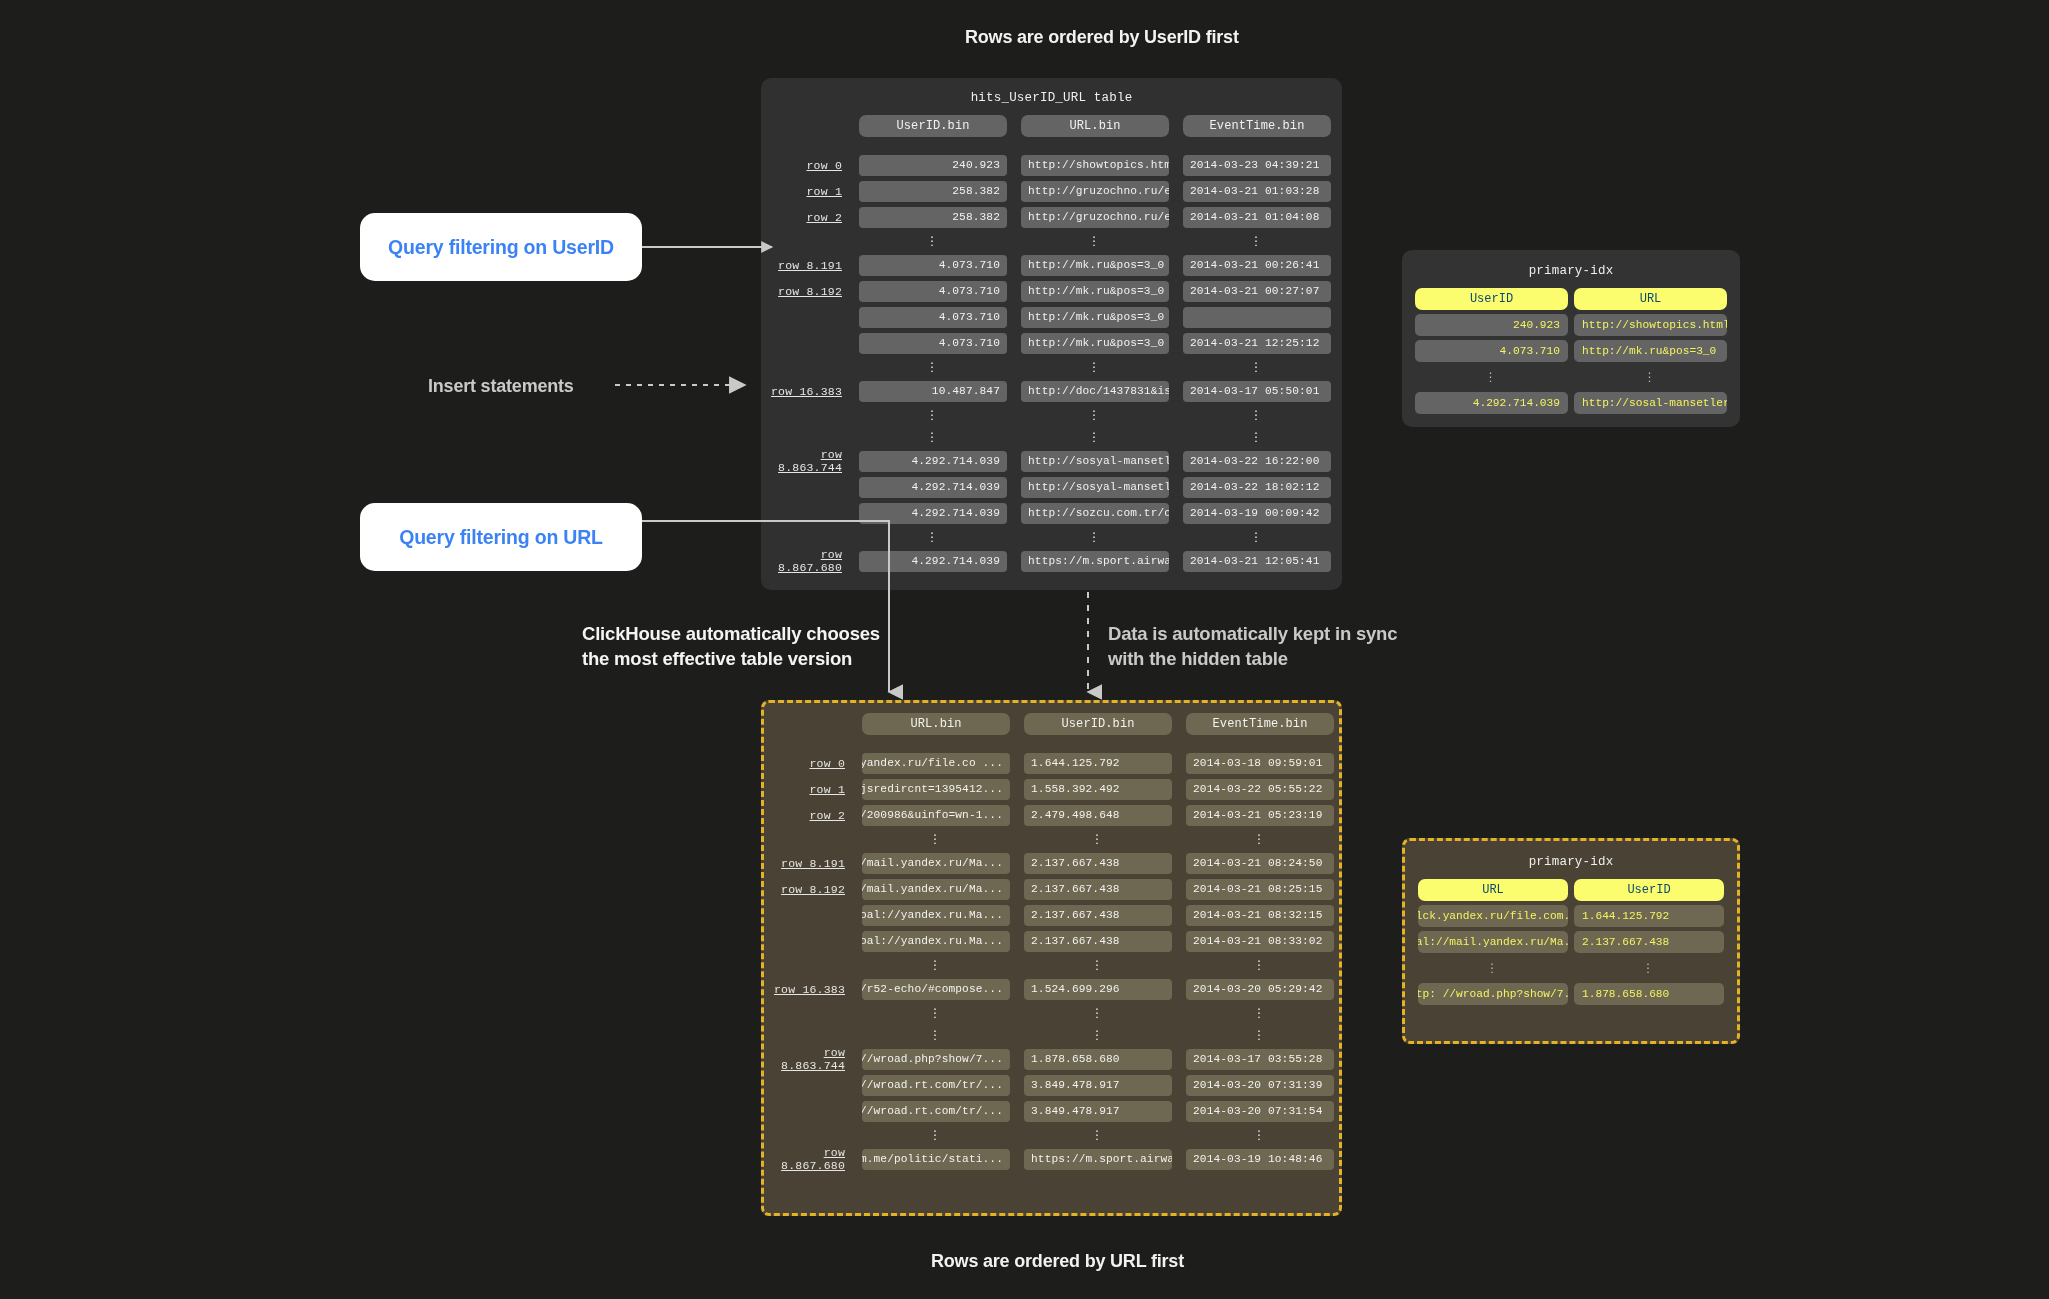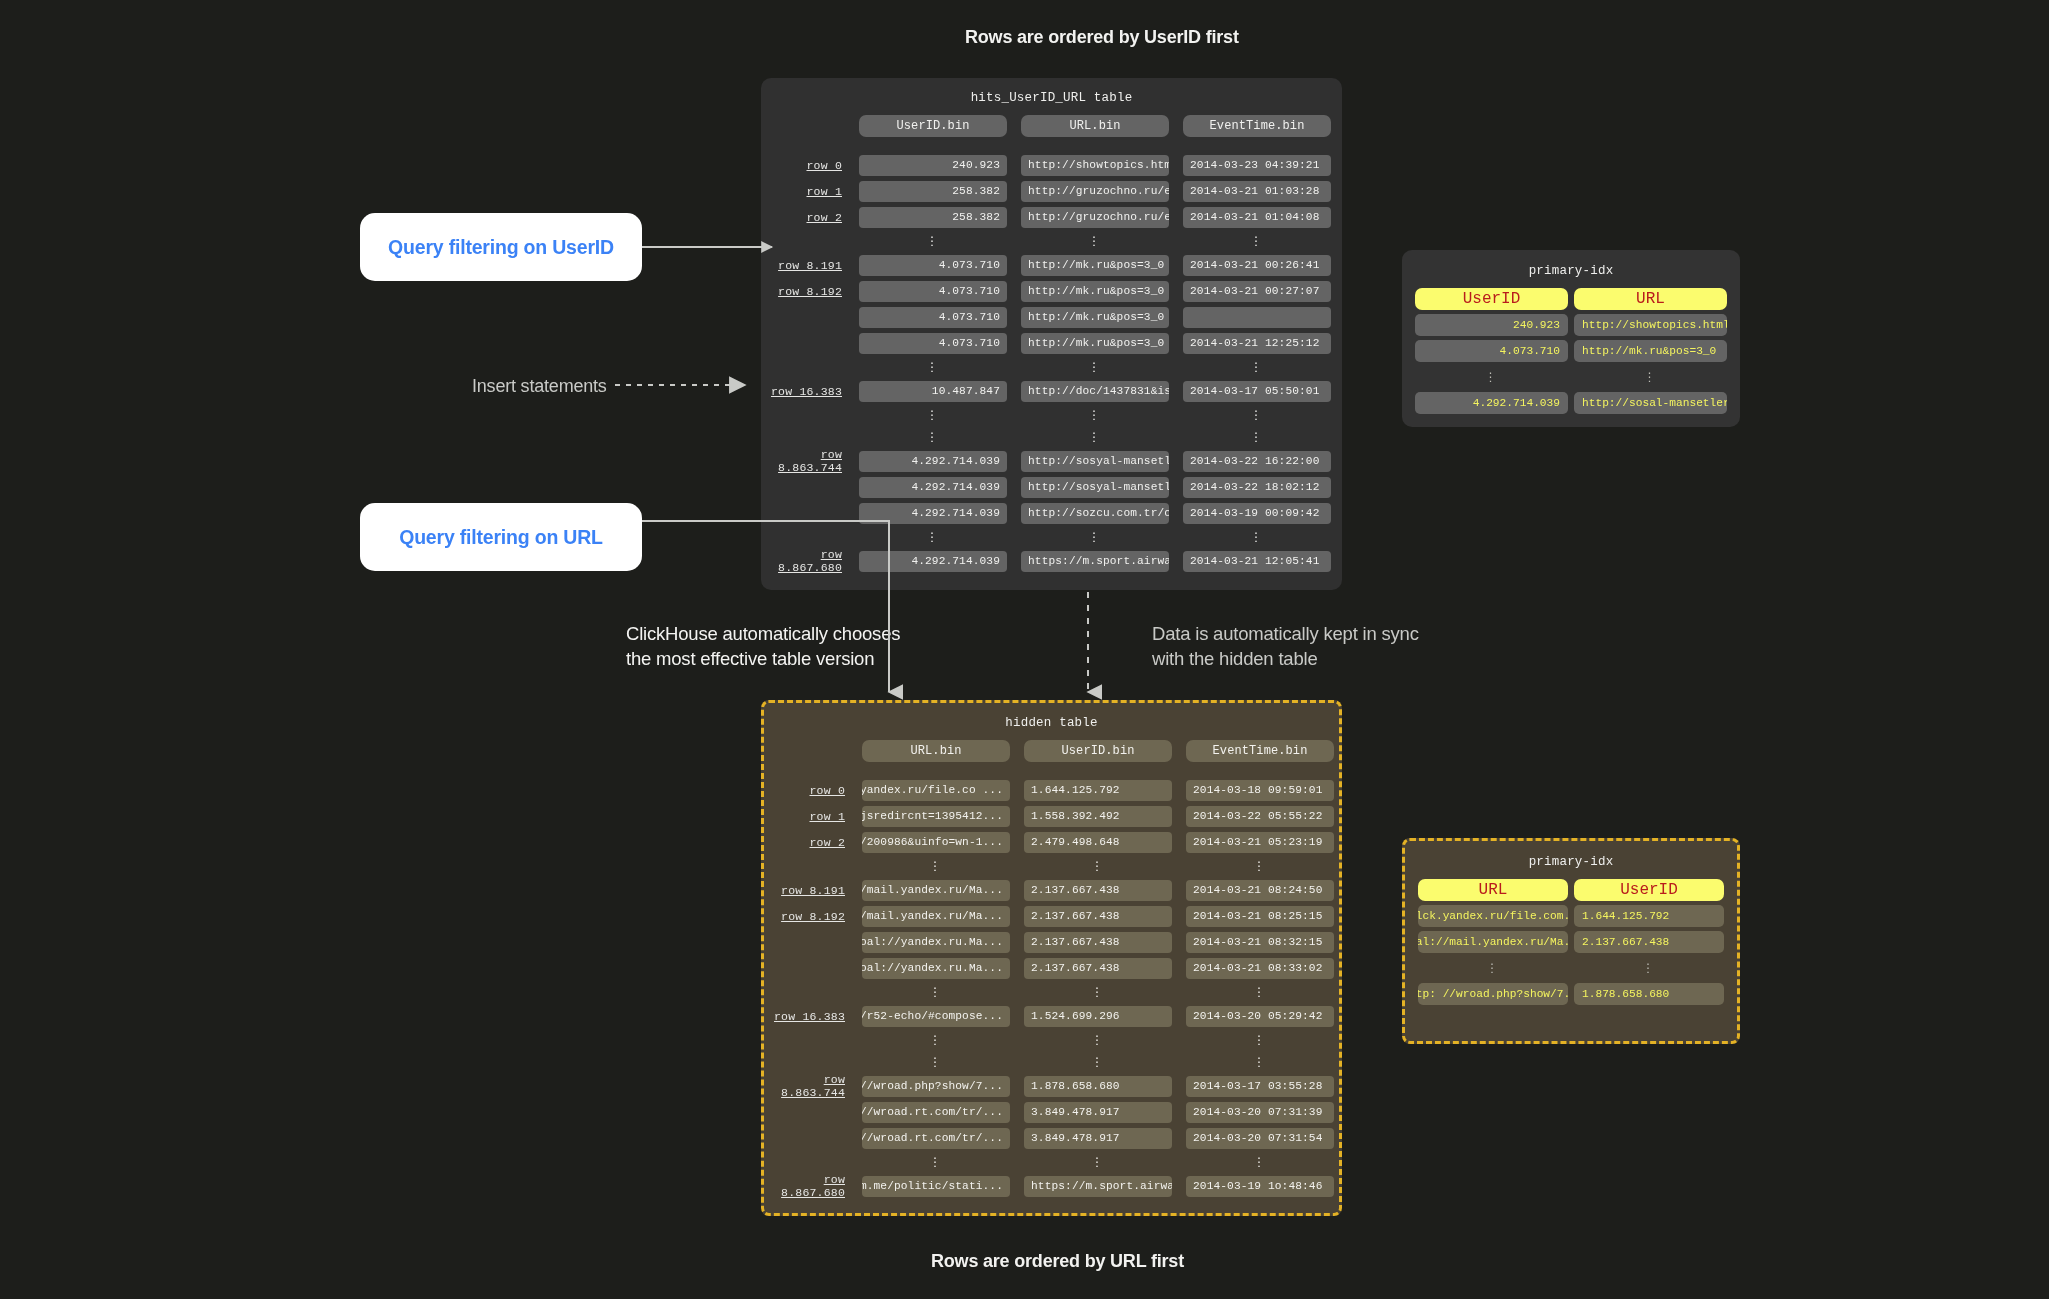--- a/index.html
+++ b/index.html
@@ -127,22 +127,22 @@
     height: 22px;
     display: flex;
     align-items: center;
     padding: 0 8px;
     border-radius: 5px;
     font-size: 11.2px;
     white-space: nowrap;
     overflow: hidden;
   }
   .idx-cell.hdr {
-    background: #fbfc6e; color: #b91c1c;
-    justify-content: center; border-radius: 7px; font-size: 16px;
+    background: #fbfc6e; color: #0c4a6e;
+    justify-content: center; border-radius: 7px; font-size: 12px;
   }
   #idx-top .idx-cell.val { background: #646464; color: #f4f45f; }
   #idx-top .idx-cell.val.num { justify-content: flex-end; }
   #idx-bottom .idx-cell.val { background: #6e6752; color: #f4f45f; }
   #idx-bottom .idx-cell.val.urlc { justify-content: center; }
   .idx-row.ell .idx-cell {
     background: transparent !important;
     justify-content: center; color: #bdbdb6;
     font-size: 12px; letter-spacing: 2px;
   }
@@ -160,26 +160,25 @@
     font-size: 19.5px;
     letter-spacing: -0.2px;
     white-space: nowrap;
   }
   #callout-userid { left: 360px; top: 213px; width: 282px; height: 68px; }
   #callout-url    { left: 360px; top: 503px; width: 282px; height: 68px; }
 
   
   .annot {
     position: absolute;
-    font-weight: normal;
+    font-weight: bold;
     font-size: 18.5px;
     line-height: 25px;
     letter-spacing: -0.2px;
     white-space: pre;
-    margin-left: 44px;
   }
   #annot-insert { left: 428px; top: 374px; color: #c9cac7; font-size: 18px; }
   #annot-chooses { left: 582px; top: 621px; color: #f4f4f2; }
   #annot-sync { left: 1108px; top: 621px; color: #c9cac7; }
 
   
   svg.overlay {
     position: absolute; left: 0; top: 0;
     width: 2049px; height: 1299px;
     pointer-events: none;
@@ -336,21 +335,20 @@
         <div class="cells">
           <div class="cell num">4.292.714.039</div>
           <div class="cell">https://m.sport.airway/?</div>
           <div class="cell">2014-03-21 12:05:41</div>
         </div>
       </div>
     </div>
 </div>
 
 <div class="table-box" id="table-hidden">
-  <div class="table-title mono">hidden table</div>
   <div class="grid mono">
       <div class="trow">
         <div class="rowlabel"></div>
         <div class="cells">
           <div class="cell hdr">URL.bin</div>
           <div class="cell hdr">UserID.bin</div>
           <div class="cell hdr">EventTime.bin</div>
         </div>
       </div>
       <div class="trow gap"></div>

